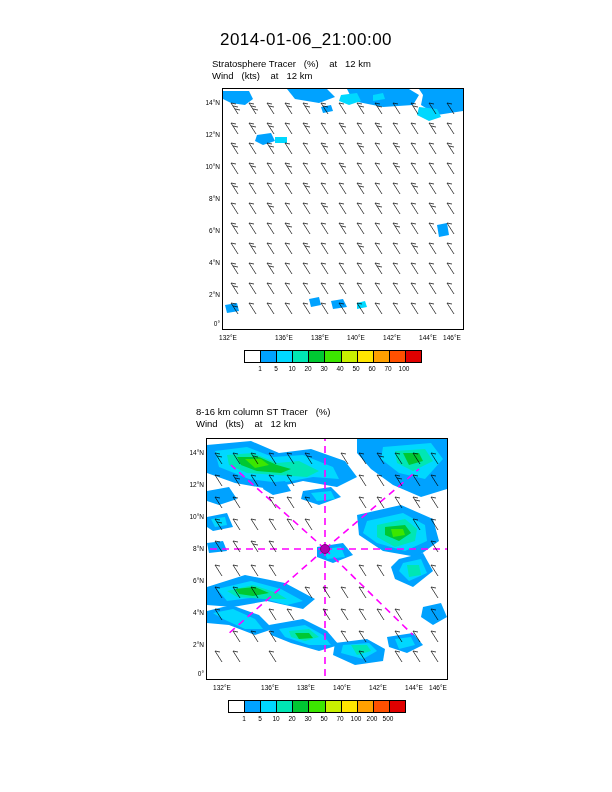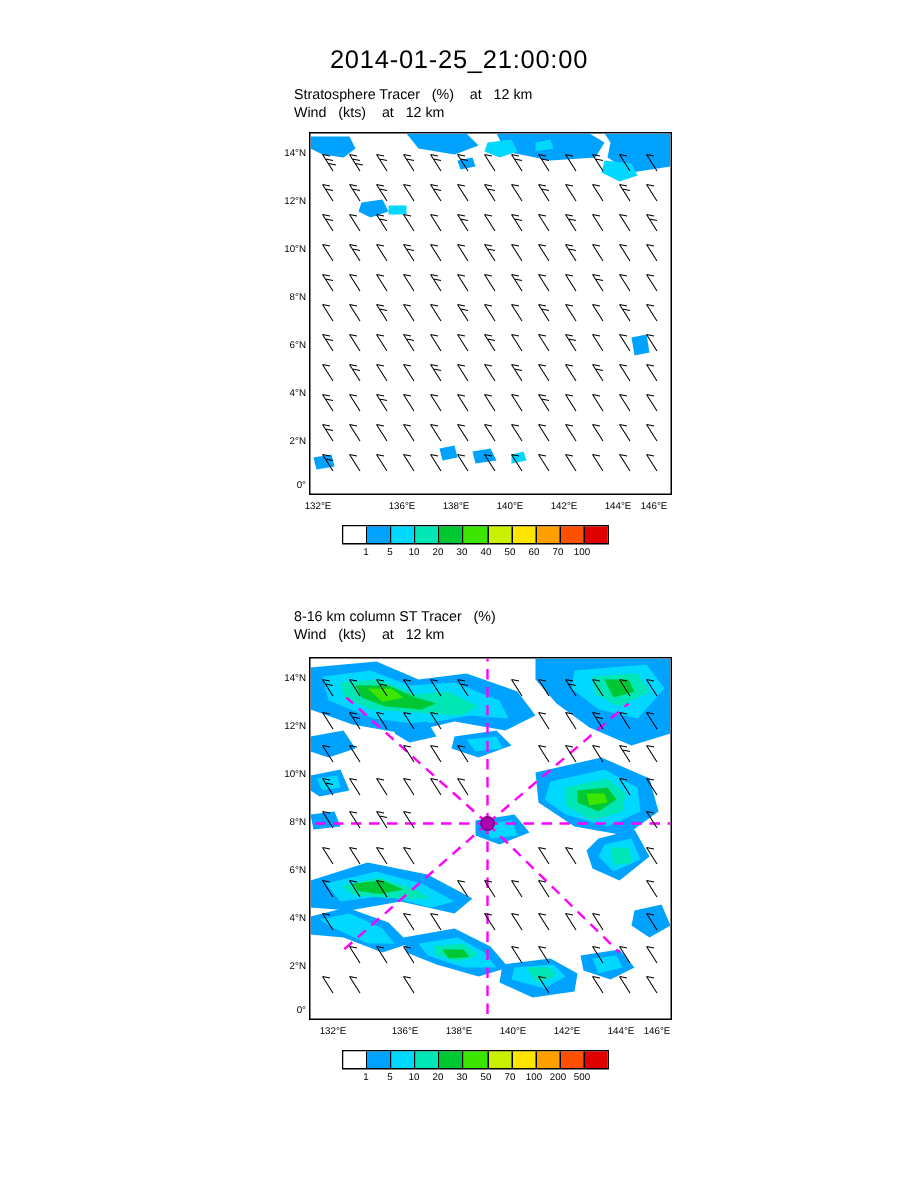--- a/index.html
+++ b/index.html
@@ -94,23 +94,23 @@
     transform: translateX(-50%);
     color: #000;
     white-space: nowrap;
   }
 </style>
 </head>
 <body>
 
 <div class="page">
 
-  <div id="main-title">2014-01-25_21:00:00</div>
-
-  <div class="panel" style="left:0;top:0;width:484px;height:380px;">
+  <div id="main-title">2014-01-06_21:00:00</div>
+
+  <div class="panel" style="left:16px;top:0;width:484px;height:380px;">
 
     <div class="panel-titles" style="left:196px;top:58px;">Stratosphere Tracer   (%)    at   12 km</div>
     <div class="panel-titles" style="left:196px;top:70px;">Wind   (kts)    at   12 km</div>
 
     <div class="axis-label y-label" style="left:178px;top:99px;width:26px;">14°N</div>
     <div class="axis-label y-label" style="left:178px;top:131px;width:26px;">12°N</div>
     <div class="axis-label y-label" style="left:178px;top:163px;width:26px;">10°N</div>
     <div class="axis-label y-label" style="left:178px;top:195px;width:26px;">8°N</div>
     <div class="axis-label y-label" style="left:178px;top:227px;width:26px;">6°N</div>
     <div class="axis-label y-label" style="left:178px;top:259px;width:26px;">4°N</div>

